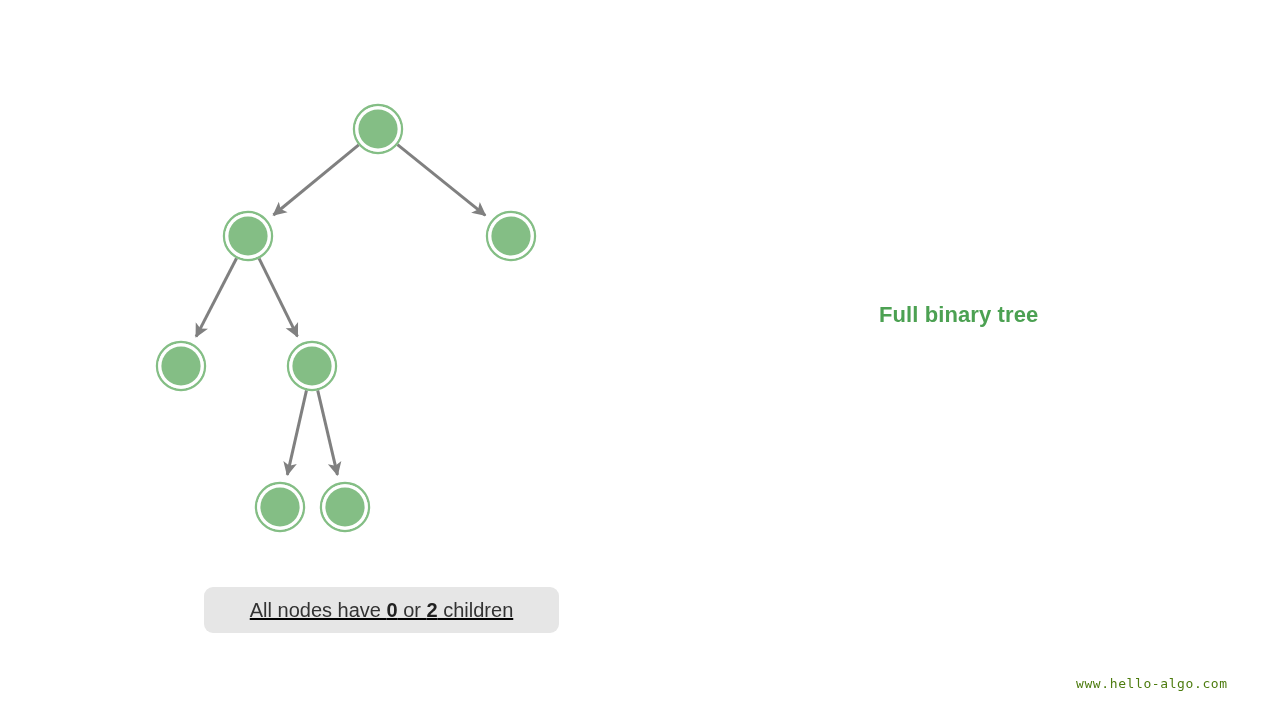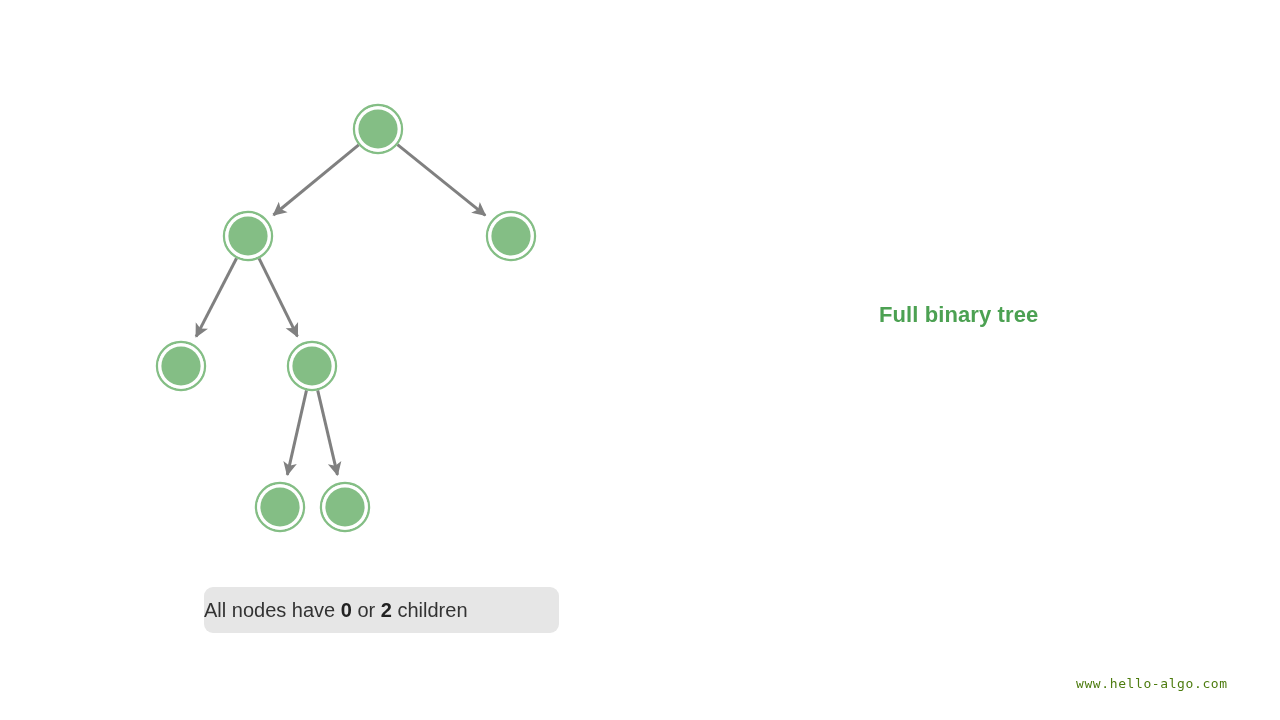--- a/index.html
+++ b/index.html
@@ -42,22 +42,23 @@
   .caption-box {
     position: absolute;
     left: 204px;
     top: 587px;
     width: 355px;
     height: 46px;
     background: #e6e6e6;
     border-radius: 9px;
     display: flex;
     align-items: center;
-    justify-content: flex-start;
+    justify-content: center;
     box-sizing: border-box;
+    text-decoration: underline;
   }
   .caption-text {
     font-size: 20px;
     color: #333333;
     white-space: nowrap;
     line-height: 1;
   }
   .caption-text b {
     font-weight: bold;
     color: #222222;

